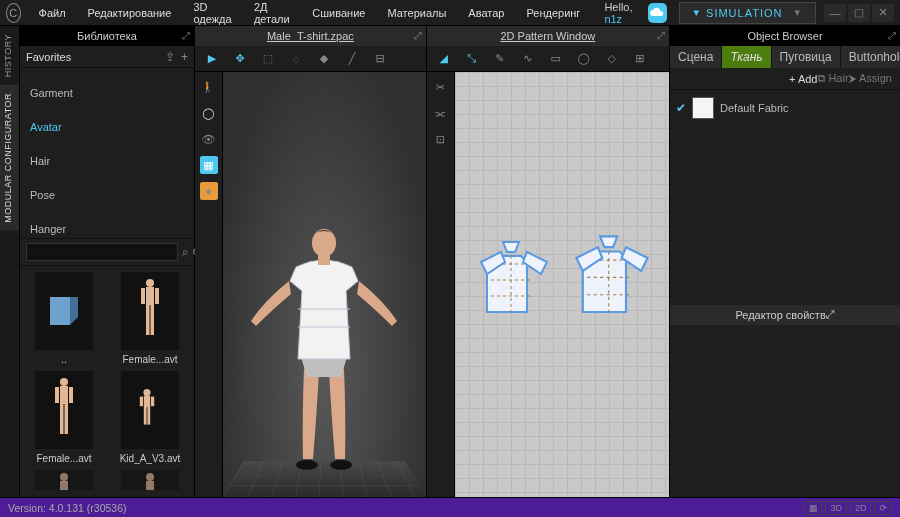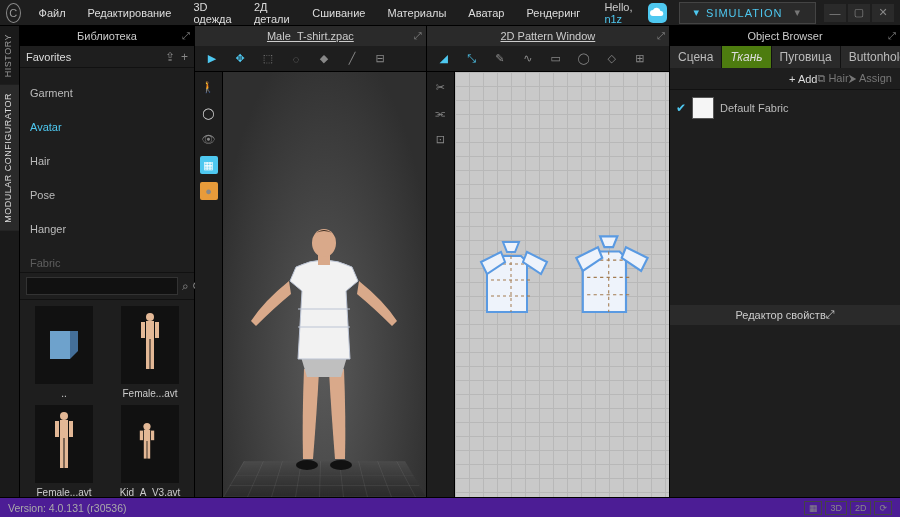--- a/index.html
+++ b/index.html
@@ -146,21 +146,20 @@
       <span class="lbl">Favorites</span>
       <span class="ic">⇪</span>
       <span class="ic">+</span>
     </div>
     <div class="lib-list">
       <div class="li">Garment</div>
       <div class="li active">Avatar</div>
       <div class="li">Hair</div>
       <div class="li">Pose</div>
       <div class="li">Hanger</div>
-      <div class="li" style="opacity:.4">Fabric</div>
     </div>
     <div class="lib-search">
       <input placeholder="" style="">
       <span class="ic">⌕</span>
       <span class="ic">⟳</span>
     </div>
     <div class="thumbs">
       <div class="thumb">
         <div class="img">
             <svg width="40" height="40" viewBox="0 0 40 40">

